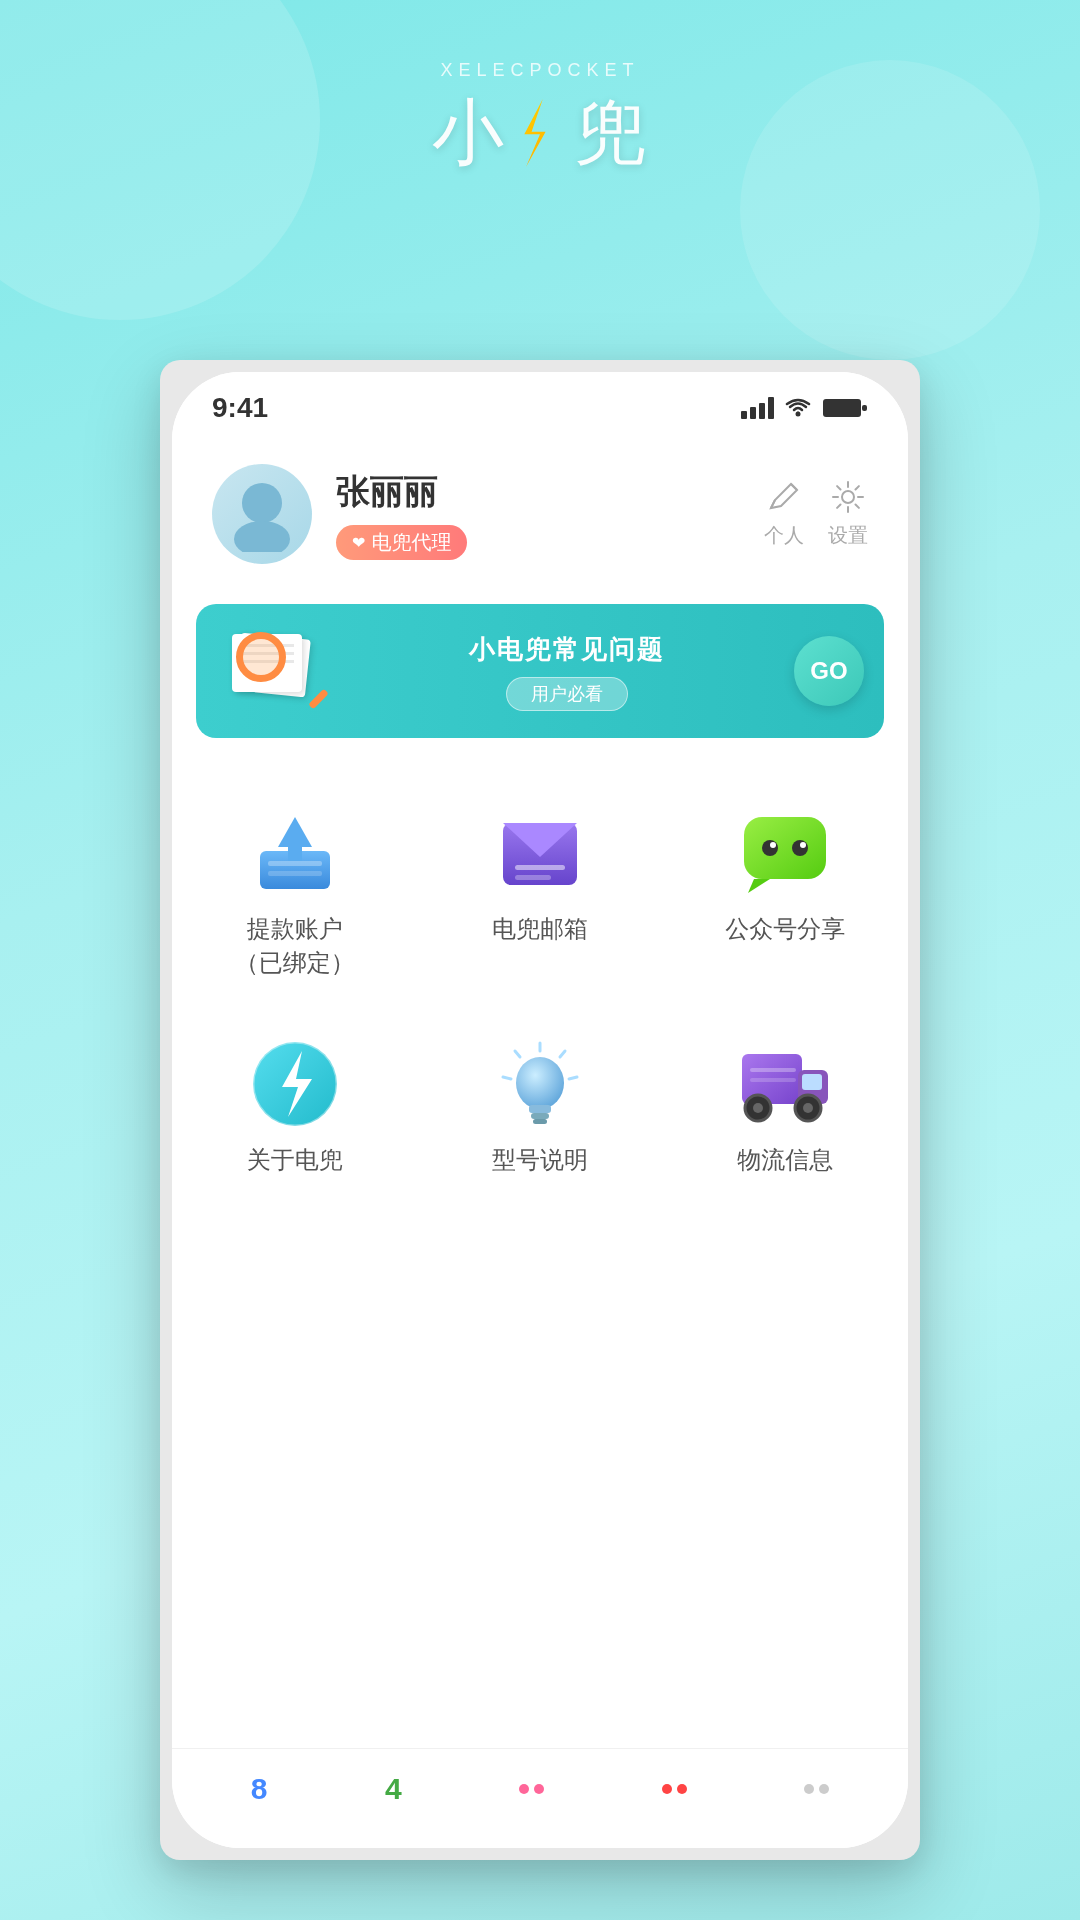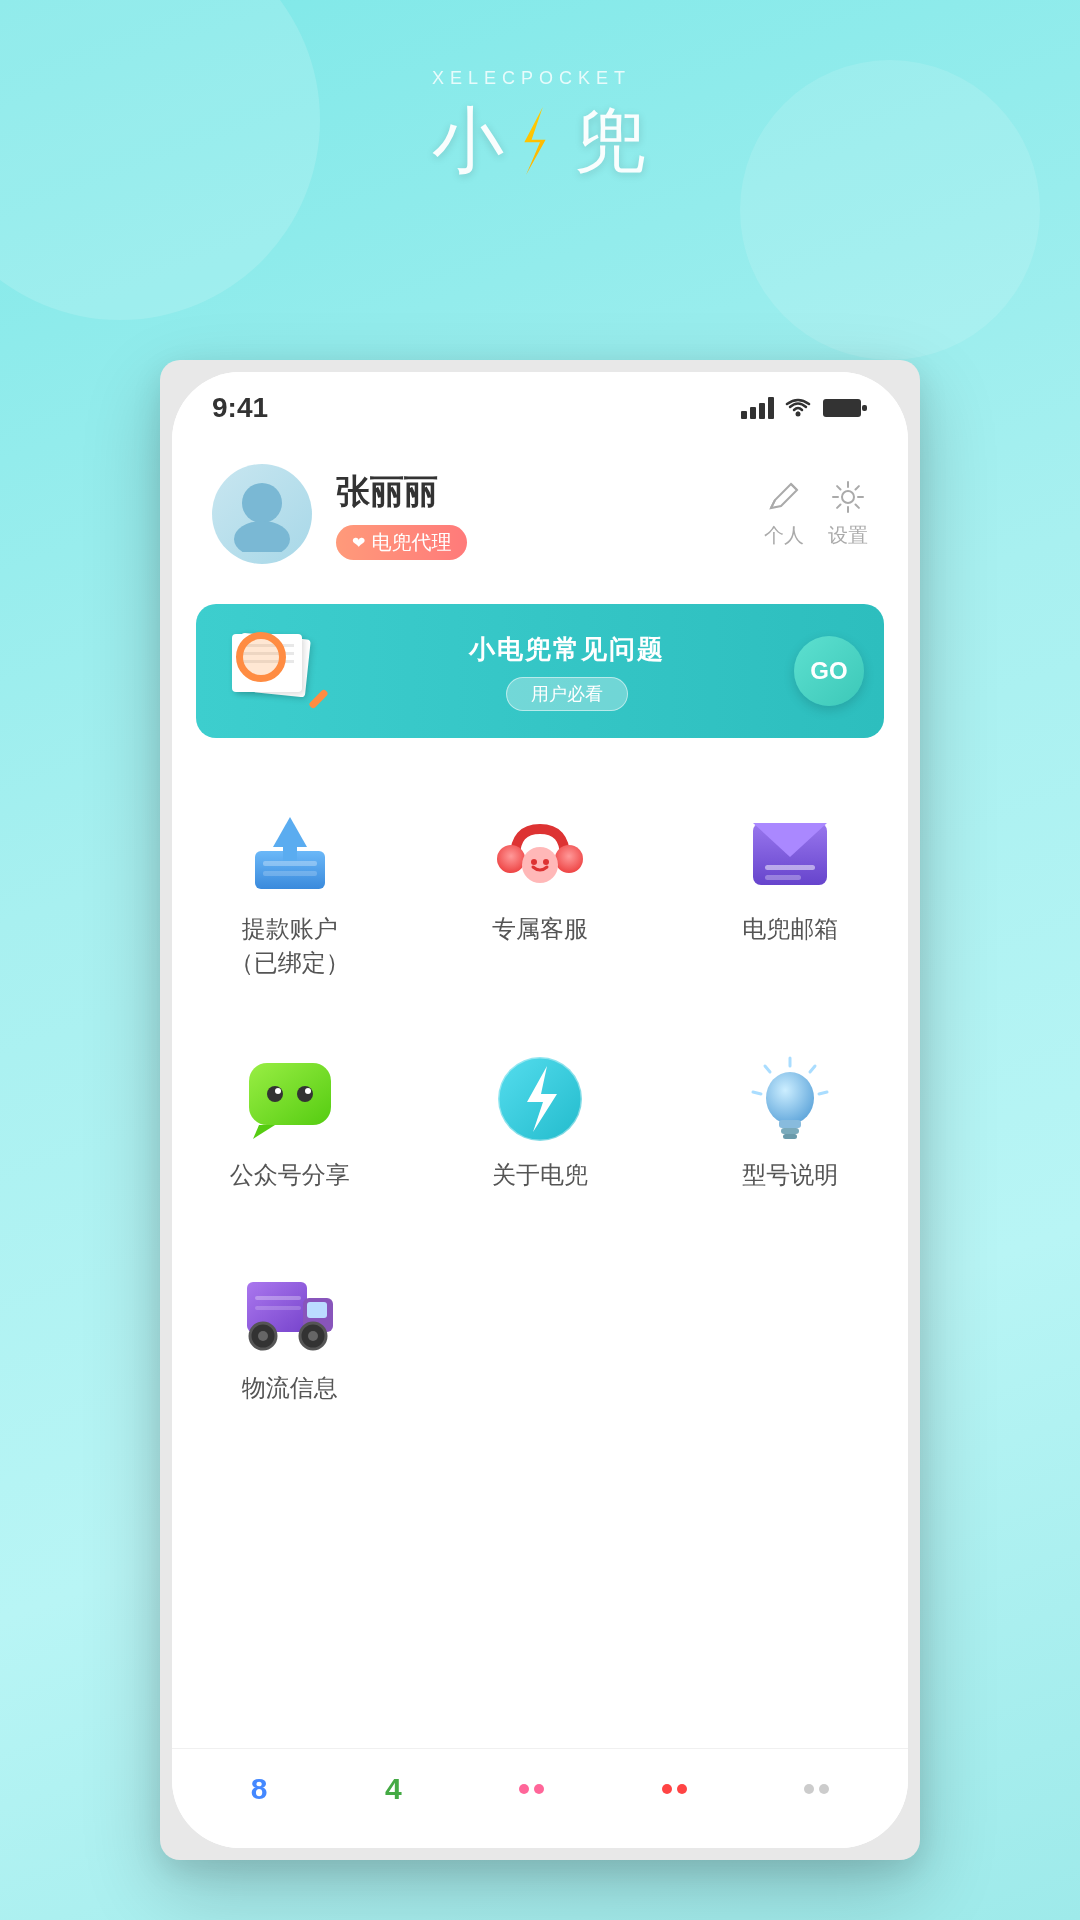--- a/index.html
+++ b/index.html
@@ -29,24 +29,24 @@
       height: 300px;
       border-radius: 50%;
       background: rgba(255,255,255,0.12);
       top: 60px;
       right: 40px;
     }
 
     
     .branding {
       position: absolute;
-      top: 68px;
+      top: 60px;
       left: 50%;
       transform: translateX(-50%);
-      text-align: left;
+      text-align: center;
       z-index: 10;
     }
     .brand-subtitle {
       color: rgba(255,255,255,0.9);
       font-size: 32px;
       letter-spacing: 12px;
       margin-top: 10px;
       text-shadow: 0 1px 3px rgba(0,0,0,0.1);
     }
     .brand-logo {
@@ -240,21 +240,21 @@
       font-weight: 700;
       box-shadow: 0 4px 12px rgba(0,0,0,0.15);
       flex-shrink: 0;
       margin-left: 12px;
     }
 
     
     .menu-grid {
       display: grid;
       grid-template-columns: repeat(3, 1fr);
-      gap: 15px;
+      gap: 0;
       padding: 20px 0;
     }
     .menu-item {
       display: flex;
       flex-direction: column;
       align-items: center;
       padding: 30px 20px;
       cursor: pointer;
     }
     .menu-icon {
@@ -446,46 +446,20 @@
             <rect x="38" y="34" width="14" height="14" fill="#5aacf0"></rect>
 
             <rect x="18" y="48" width="54" height="5" rx="2" fill="rgba(255,255,255,0.3)"></rect>
             <rect x="18" y="58" width="54" height="5" rx="2" fill="rgba(255,255,255,0.2)"></rect>
           </svg>
         </div>
         <div class="menu-label" style="white-space:pre-line;">提款账户
 （已绑定）</div>
       </div>
 
-      <div class="menu-item">
-        <div class="menu-icon">
-          <svg width="90" height="80" viewBox="0 0 90 80">
-            <defs>
-              <radialGradient id="headGrad" cx="50%" cy="40%" r="60%">
-                <stop offset="0%" style="stop-color:#ff9999"></stop>
-                <stop offset="100%" style="stop-color:#ee4444"></stop>
-              </radialGradient>
-            </defs>
-
-            <path d="M20 44 Q20 16 45 16 Q70 16 70 44" stroke="#dd3333" stroke-width="10" fill="none" stroke-linecap="round"></path>
-
-            <circle cx="16" cy="46" r="14" fill="url(#headGrad)"></circle>
-
-            <circle cx="74" cy="46" r="14" fill="url(#headGrad)"></circle>
-
-            <circle cx="45" cy="52" r="18" fill="#ffb8b8"></circle>
-
-            <path d="M38 54 Q45 60 52 54" stroke="#dd3333" stroke-width="3" fill="none" stroke-linecap="round"></path>
-
-            <circle cx="39" cy="49" r="3" fill="#dd3333"></circle>
-            <circle cx="51" cy="49" r="3" fill="#dd3333"></circle>
-          </svg>
-        </div>
-        <div class="menu-label">专属客服</div>
-      </div>
 
       <div class="menu-item">
         <div class="menu-icon">
           <svg width="90" height="80" viewBox="0 0 90 80">
             <defs>
               <linearGradient id="mailGrad" x1="0%" y1="0%" x2="0%" y2="100%">
                 <stop offset="0%" style="stop-color:#9977ee"></stop>
                 <stop offset="100%" style="stop-color:#6644cc"></stop>
               </linearGradient>
             </defs>

